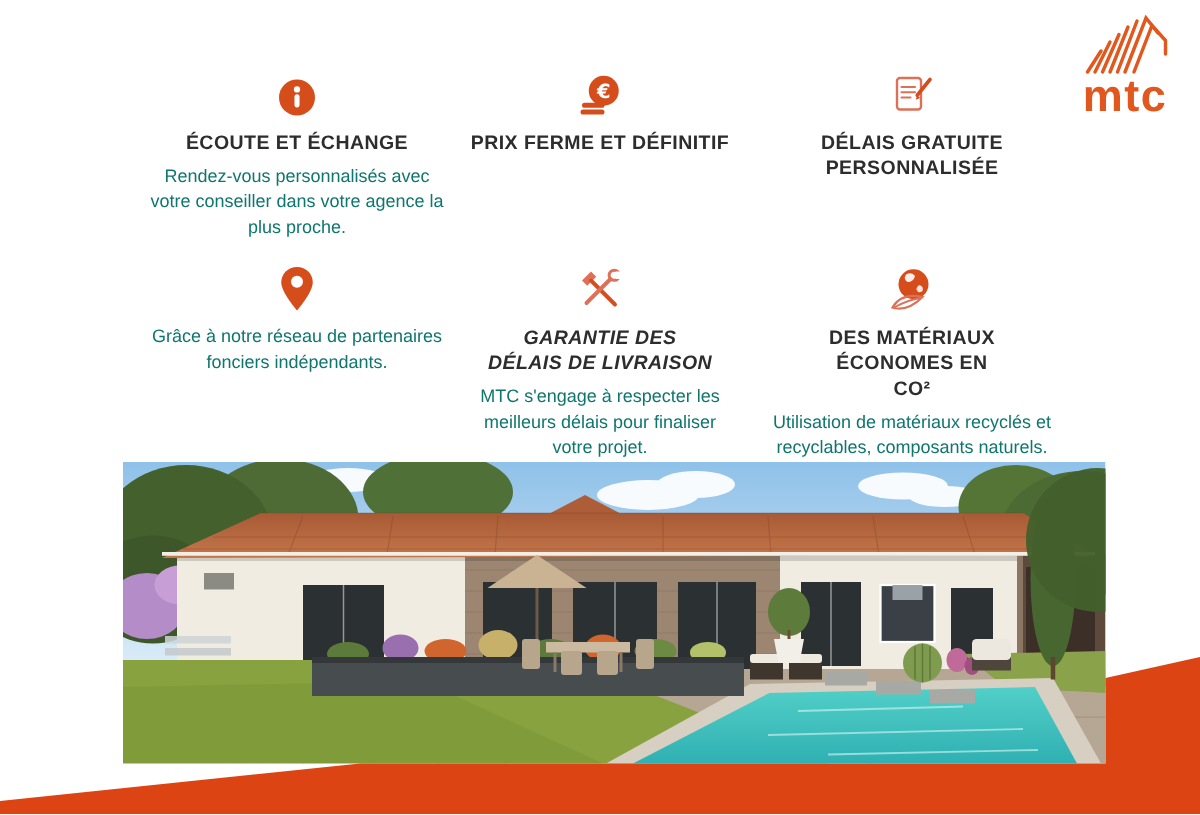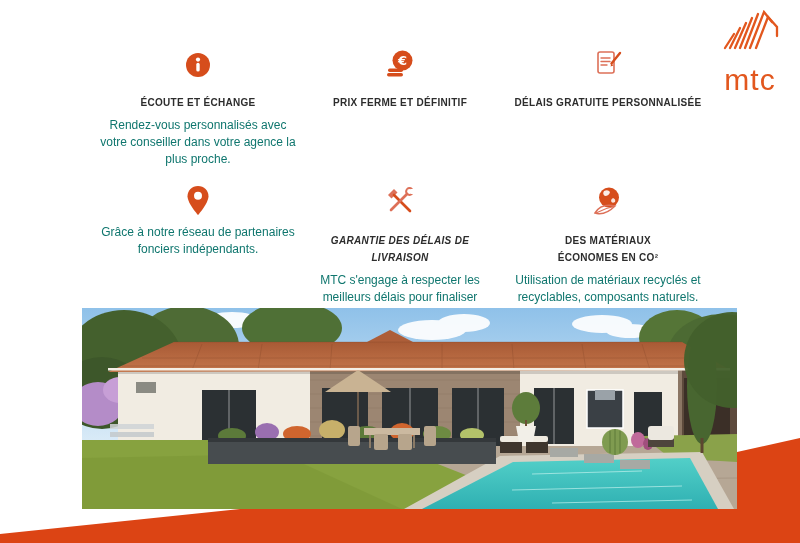--- a/index.html
+++ b/index.html
@@ -3,31 +3,31 @@
 <meta charset="utf-8">
 <style>
   html,body{margin:0;padding:0;background:#ffffff;}
   .page{
     position:relative;width:800px;height:543px;background:#ffffff;overflow:hidden;
     font-family:"Liberation Sans", sans-serif;color:#2e2e2e;
   }
   
   .logo{position:absolute;left:708px;top:10px;width:84px;text-align:center;}
   .logo svg{display:block;margin:0 auto;}
-  .logo-text{font-size:30px;line-height:28px;font-weight:400;color:#e2571e;letter-spacing:1px;margin-top:16px;}
+  .logo-text{font-size:30px;line-height:28px;font-weight:700;color:#e2571e;letter-spacing:1px;margin-top:1px;}
   
   .features{
     position:absolute;left:92px;top:44px;width:628px;
     display:grid;grid-template-columns:212px 192px 224px;row-gap:14px;
   }
   .feature{text-align:center;padding:0 4px;}
   .icon-wrap{height:34px;display:flex;align-items:flex-end;justify-content:center;margin-bottom:8px;}
   .feature h3{
-    font-size:10px;font-weight:700;color:#2d2d2d;letter-spacing:.3px;
-    margin:16px auto 6px;line-height:17px;max-width:220px;
+    font-size:13px;font-weight:700;color:#2d2d2d;letter-spacing:.3px;
+    margin:0 auto 6px;line-height:17px;max-width:220px;
   }
   .feature p{font-size:12px;color:#0f766e;line-height:17px;margin:0 auto;max-width:206px;}
   .feature.card-4 h3{max-width:180px;}
   .feature.card-5 h3{max-width:152px;font-style:italic;}
   .feature.card-6 h3{max-width:126px;}
   
   .photo{position:absolute;left:82px;top:308px;width:655px;height:201px;margin:0;}
   .photo svg{display:block;}
   
   .band{position:absolute;left:0;top:0;width:800px;height:543px;pointer-events:none;}

